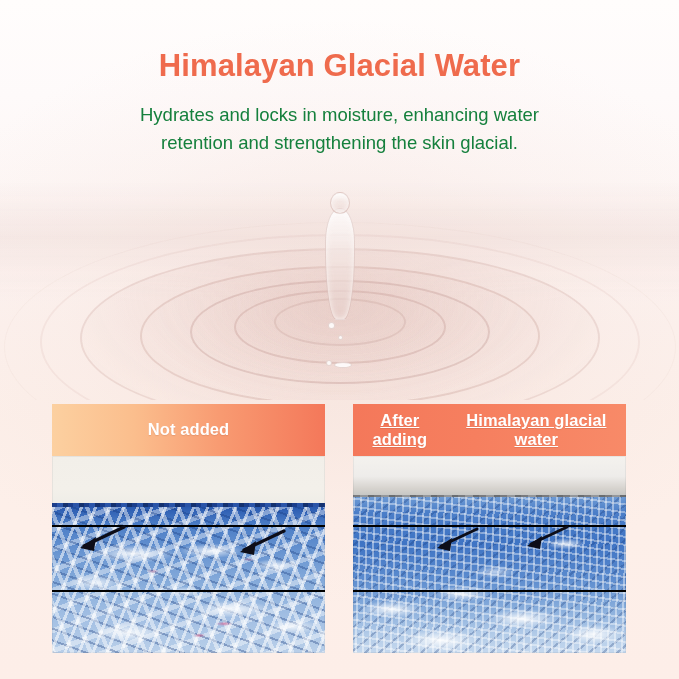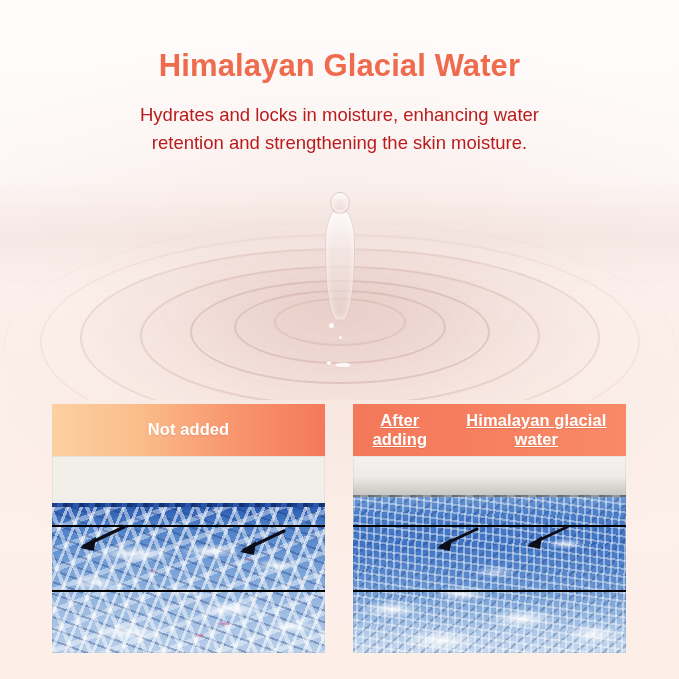--- a/index.html
+++ b/index.html
@@ -81,21 +81,21 @@
     font-weight:bold;
     letter-spacing:0.1px;
     color:#ef6b4d;
     z-index:5;
   }
   #subtitle {
     position:absolute; left:64px; top:101px; width:551px;
     text-align:center;
     font-size:18.5px;
     line-height:1.52;
-    color:#b91c1c;
+    color:#15803d;
     z-index:5;
   }
 
   
   #compare {
     position:absolute;
     left:52px; top:404px;
     width:574px; height:249px;
     display:flex;
     gap:28px;
@@ -244,21 +244,21 @@
   <div class="mini-drop md1"></div>
   <div class="mini-drop md2"></div>
   <div class="mini-drop md3"></div>
   <div class="mini-drop md4"></div>
 </div>
 
 <h1 id="headline">Himalayan Glacial Water</h1>
 
 <p id="subtitle">
   <span>Hydrates and locks in moisture, enhancing water</span><br>
-  <span>retention and strengthening the skin moisture.</span>
+  <span>retention and strengthening the skin glacial.</span>
 </p>
 
 <div id="compare">
 
   <div class="panel">
     <div class="panel-header hdr-left">Not added</div>
     <div class="micro">
       <div class="epi epi-left"></div>
       <div class="dermis dermis-left"></div>
 

